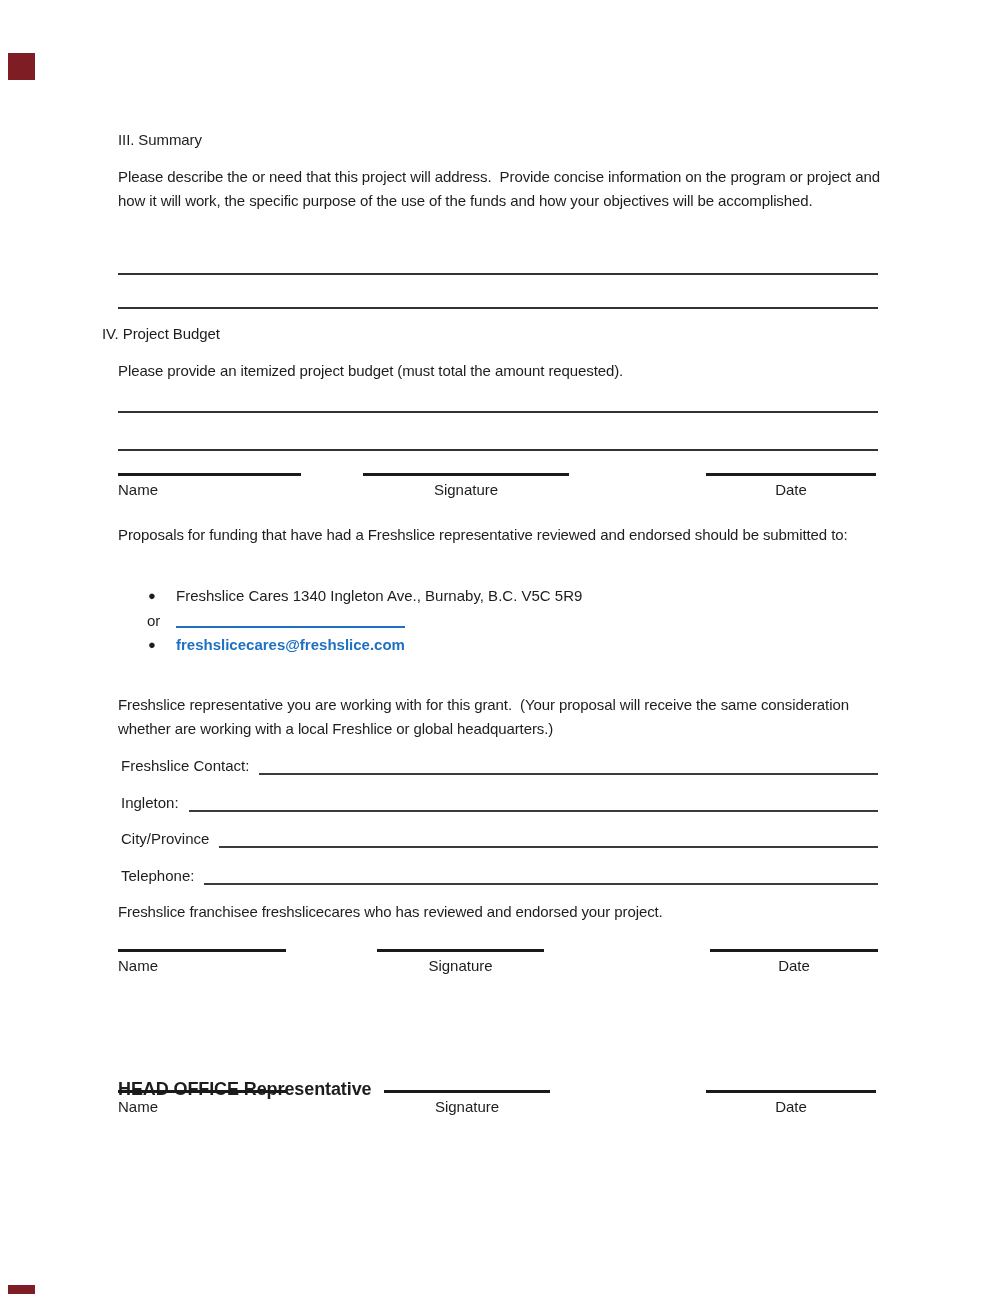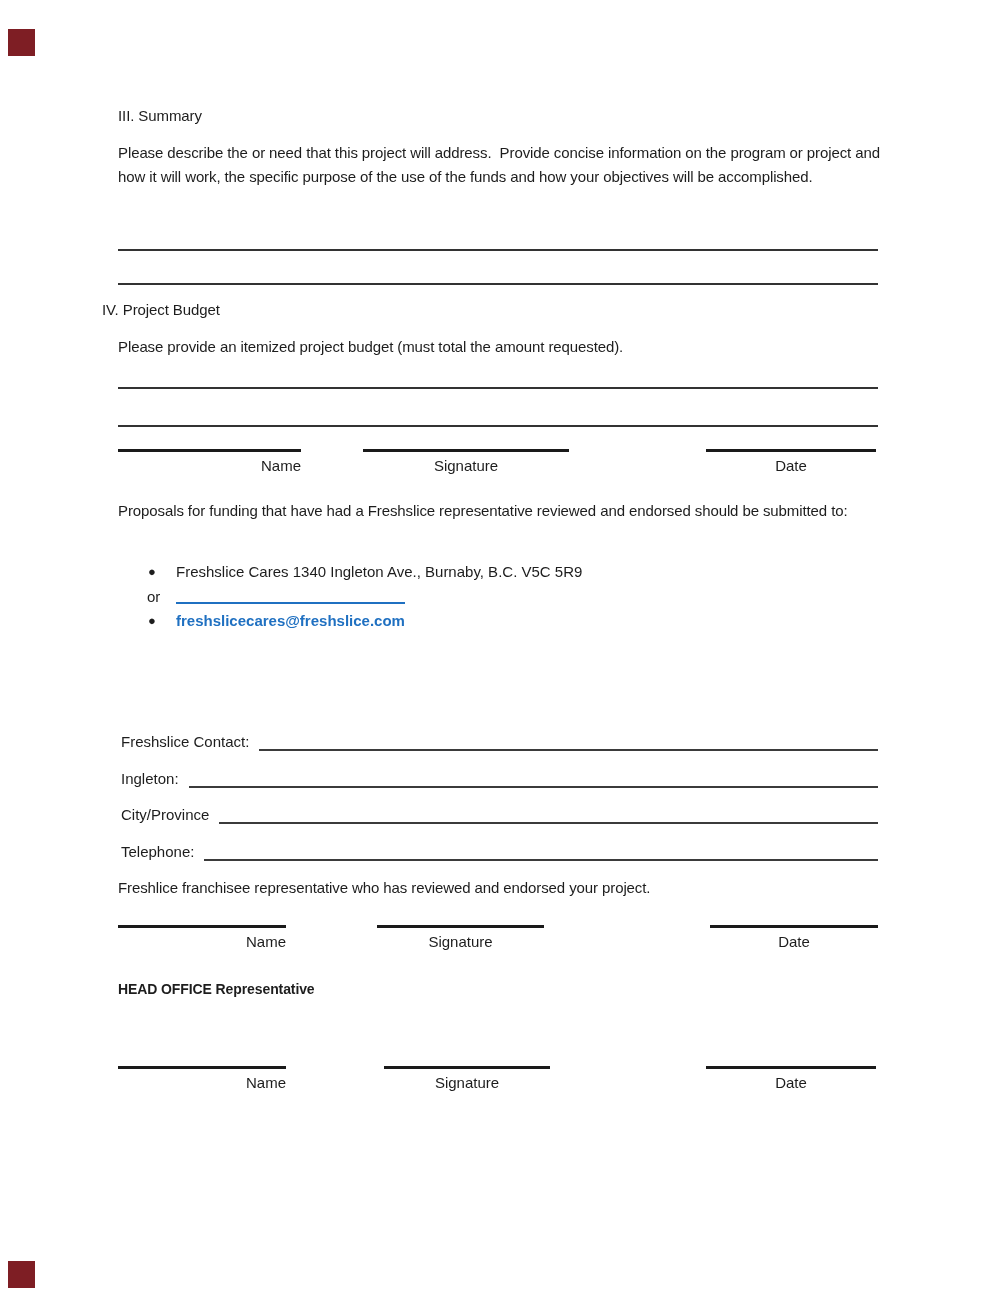--- a/index.html
+++ b/index.html
@@ -7,30 +7,30 @@
     position:relative;
     width:1000px;
     height:1294px;
     background:#ffffff;
     font-family:"Liberation Sans", sans-serif;
     font-size:15px;
     line-height:23.5px;
     color:#1d1d1d;
     overflow:hidden;
   }
-  .abs{position:absolute;}
+  .abs{position:absolute;margin-top:24px;}
   .para{width:768px; letter-spacing:-0.1px;}
   .heading{letter-spacing:-0.1px;}
   .bold{font-weight:bold;}
   
   .fill{width:760px;height:24px;border-bottom:2px solid #333333;}
   
   .sigcol .sigline{border-top:3px solid #1a1a1a;width:100%;}
   .sigcol .siglabel{padding-top:2px;}
-  .lbl-left{text-align:right;}
+  .lbl-left{text-align:left;}
   .lbl-center{text-align:center;}
   
   .fieldrow{display:flex;width:757px;height:24px;}
   .fieldrow .flabel{white-space:nowrap;}
   .fieldrow .fline{flex:1;margin-left:10px;height:19px;border-bottom:2px solid #3b3b3b;}
   
   .bullet{display:flex;}
   .bullet .dot{width:28px;font-size:13px;}
   .blue-rule{border-top:2px solid #1f70c1;width:229px;height:0;}
   .corner-marker{width:27px;height:27px;}
@@ -78,54 +78,55 @@
 
   <div class="abs" style="left:147px;top:585px;">or</div>
 
   <div class="abs blue-rule" style="left: 176px; top: 602px; border-top-color: rgb(31, 112, 193);"></div>
 
   <div class="abs bullet" style="left:148px;top:609px;width:640px;">
     <span class="dot">●</span>
     <a class="email" href="#" style="color: rgb(31, 112, 193);">freshslicecares@freshslice.com</a>
   </div>
 
+  <div class="abs para" style="left:118px;top:669px;">Freshslice representative you are working with for this grant.&nbsp; (Your proposal will receive the same consideration whether are working with a local Freshlice or global headquarters.)</div>
 
   <div class="abs fieldrow" style="left:121px;top:730px;">
     <span class="flabel">Freshslice Contact:</span>
     <span class="fline"></span>
   </div>
   <div class="abs fieldrow" style="left:121px;top:767px;">
     <span class="flabel">Ingleton:</span>
     <span class="fline"></span>
   </div>
   <div class="abs fieldrow" style="left:121px;top:803px;">
     <span class="flabel">City/Province</span>
     <span class="fline"></span>
   </div>
   <div class="abs fieldrow" style="left:121px;top:840px;">
     <span class="flabel">Telephone:</span>
     <span class="fline"></span>
   </div>
 
-  <div class="abs para" style="left:118px;top:876px;">Freshlice franchisee representative who has reviewed and endorsed your project.</div>
+  <div class="abs para" style="left:118px;top:876px;">Freshslice franchisee freshslicecares who has reviewed and endorsed your project.</div>
 
   <div class="abs sigcol" style="left:118px;top:925px;width:168px;">
     <div class="sigline"></div>
     <div class="siglabel lbl-left">Name</div>
   </div>
   <div class="abs sigcol" style="left:377px;top:925px;width:167px;">
     <div class="sigline"></div>
     <div class="siglabel lbl-center">Signature</div>
   </div>
   <div class="abs sigcol" style="left:710px;top:925px;width:168px;">
     <div class="sigline"></div>
     <div class="siglabel lbl-center">Date</div>
   </div>
 
-  <div class="abs heading bold" style="left:118px;top:978px;font-size:14px;">HEAD OFFICE Representative</div>
+  <div class="abs heading bold" style="left:118px;top:1054px;font-size:18px;">HEAD OFFICE Representative</div>
 
   <div class="abs sigcol" style="left:118px;top:1066px;width:168px;">
     <div class="sigline"></div>
     <div class="siglabel lbl-left">Name</div>
   </div>
   <div class="abs sigcol" style="left:384px;top:1066px;width:166px;">
     <div class="sigline"></div>
     <div class="siglabel lbl-center">Signature</div>
   </div>
   <div class="abs sigcol" style="left:706px;top:1066px;width:170px;">

